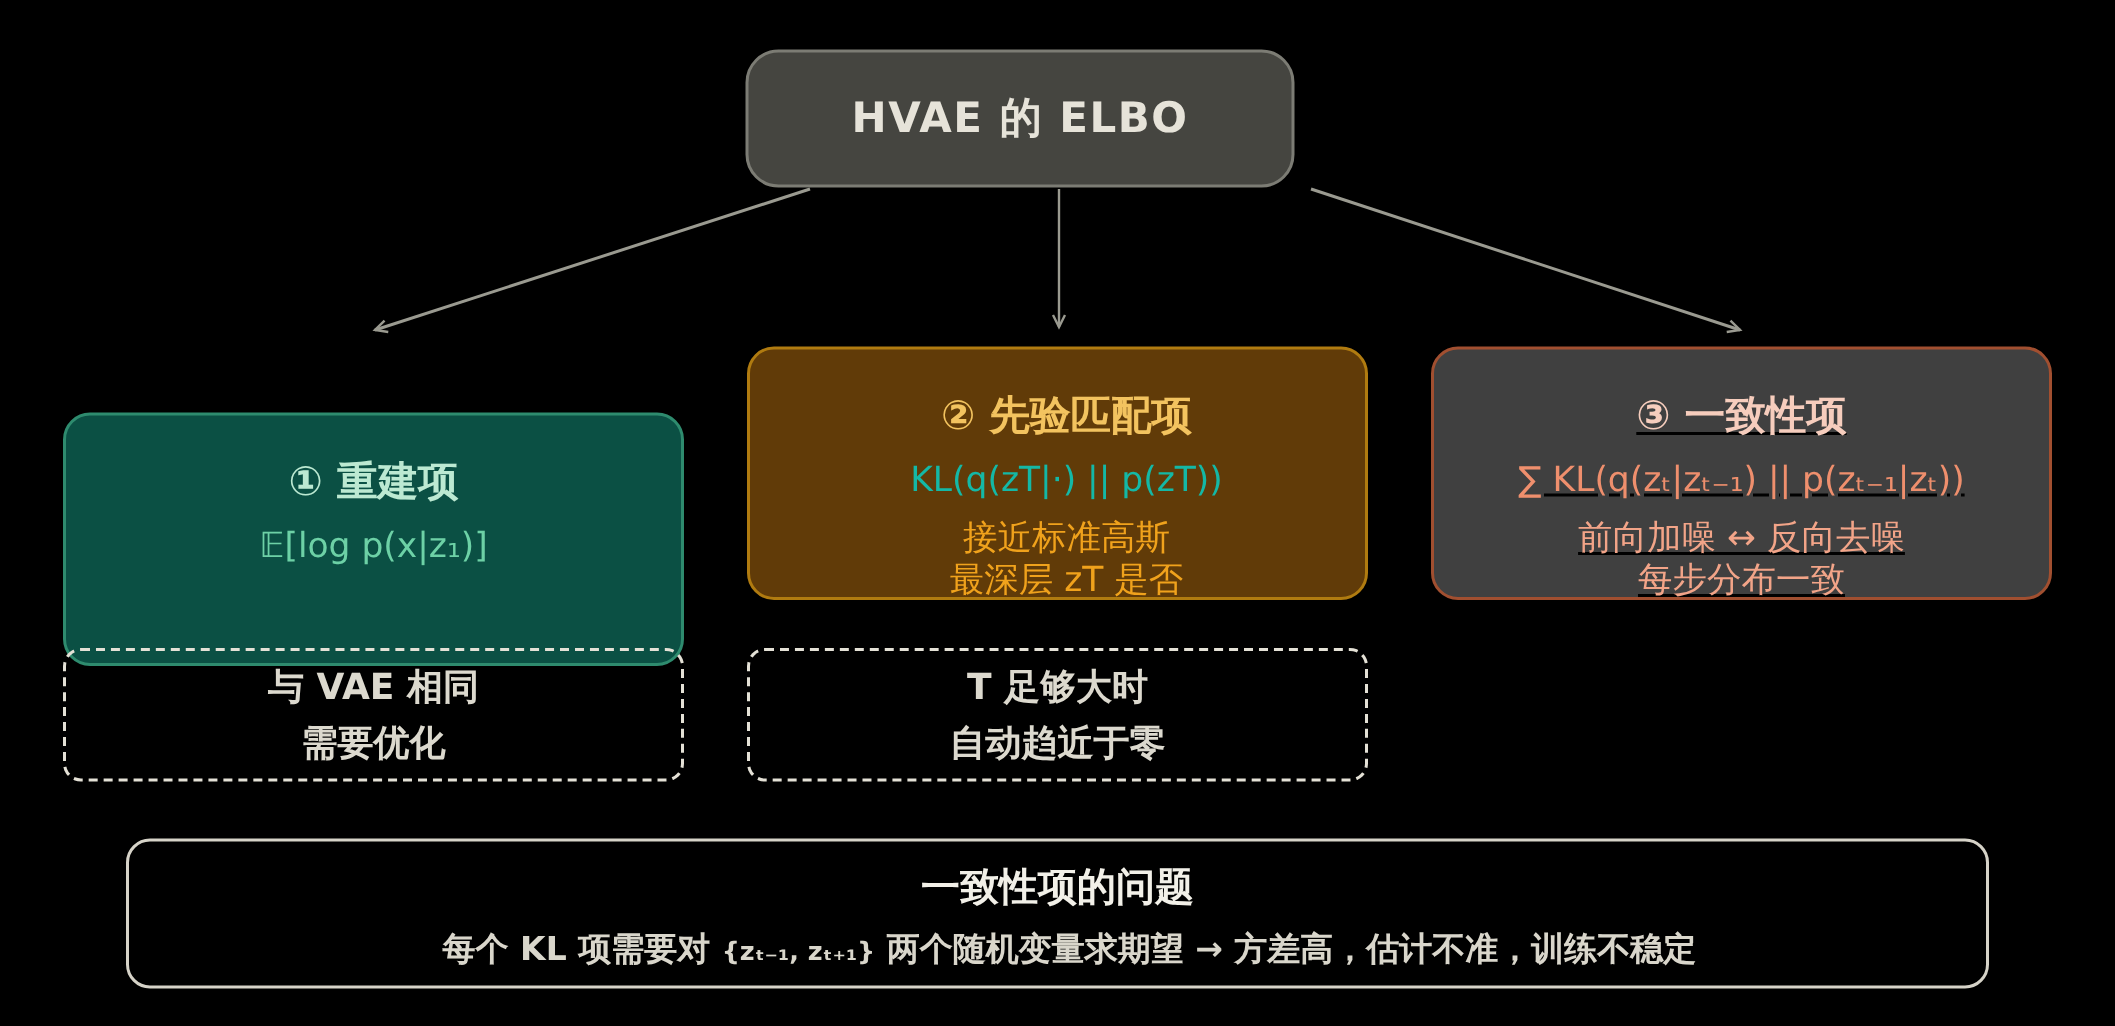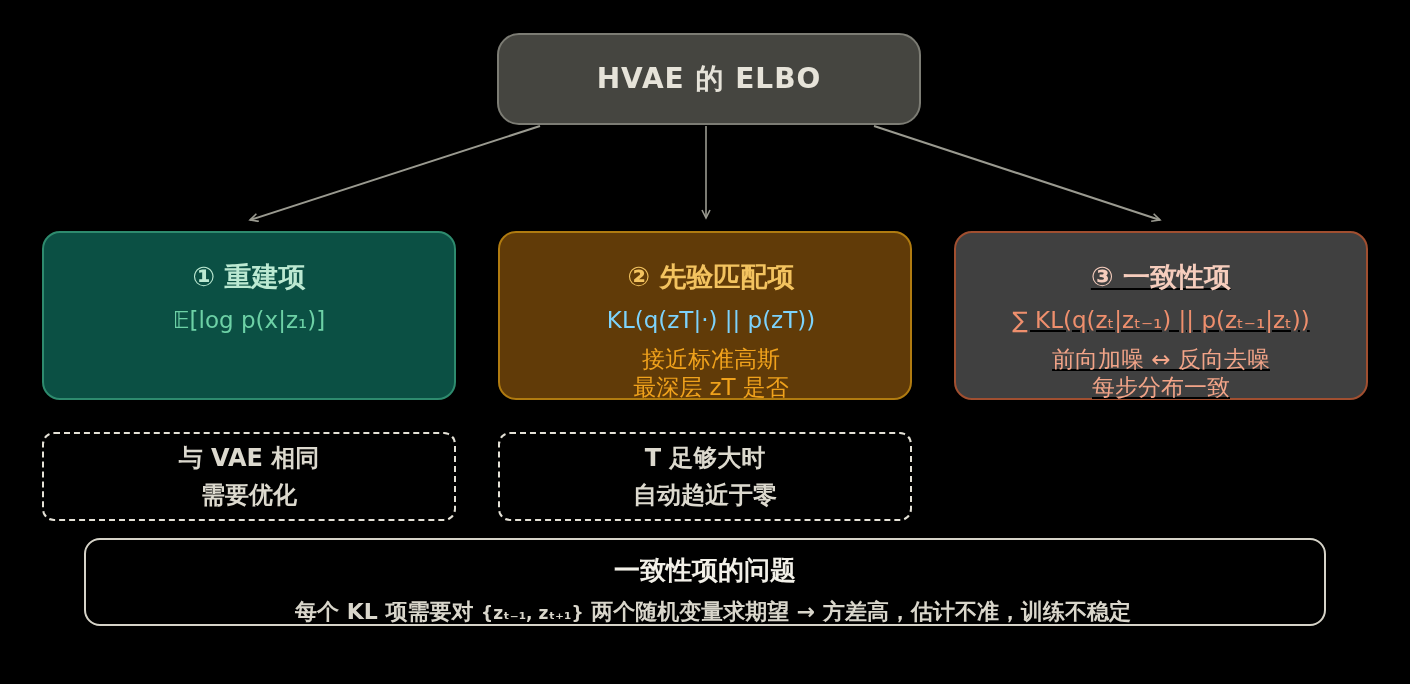--- a/index.html
+++ b/index.html
@@ -1,49 +1,49 @@
 <!DOCTYPE html>
 <html><head>
 <meta charset="utf-8">
 <style>
   html,body { margin:0; padding:0; background:#000; }
   .canvas {
     position:relative; width:1410px; height:684px; background:#000000;
     font-family:"DejaVu Sans","Liberation Sans",sans-serif; overflow:hidden;
   }
   .top-box {
-    position:absolute; left:497px; top:33px; width:424px; height:92px;
+    position:absolute; left:497px; top:33px; width:366px; height:92px;
     box-sizing:border-box; background:#454540; border:2px solid #7c7c74;
     border-radius:22px; display:flex; align-items:center; justify-content:center;
     color:#e6e3d9; font-size:28px; font-weight:bold; letter-spacing:1px;
   }
   .arrows { position:absolute; left:0; top:0; width:1410px; height:684px; pointer-events:none; }
   .term {
     position:absolute; top:231px; width:414px; height:169px; box-sizing:border-box;
     border-radius:18px; border:2px solid; text-align:center; padding-top:26px;
     overflow:visible;
   }
   .term .title   { font-size:27px; font-weight:bold; margin-bottom:12px; }
   .term .formula { font-size:23px; margin-bottom:12px; }
   .term .body    { font-size:23px; line-height:28px; }
-  .t1 { left:42px;  background:#0b5044; border-color:#2e8b6e; }
+  .t1 { left:42px;  background:#0b5044; border-color:#2e8b6e;margin-top:44px; }
   .t1 .title{color:#bce9d2} .t1 .formula{color:#6dd1a6} .t1 .body{color:#8adbb8}
   .t2 { left:498px; background:#613b08; border-color:#b07b10;padding-left:12px; }
-  .t2 .title{color:#f3c35f} .t2 .formula{color:#7dd3fc} .t2 .body{color:#f0a21c}
+  .t2 .title{color:#f3c35f} .t2 .formula{color:#14b8a6} .t2 .body{color:#f0a21c}
   .t3 { left:954px; background:#404040; border-color:#a14f30;text-decoration:underline; }
   .t3 .title{color:#f6cdbd} .t3 .formula{color:#ef8f6d} .t3 .body{color:#f2a488}
   .dashed {
     position:absolute; top:432px; width:414px; height:89px; box-sizing:border-box;
     border:2px dashed #e4e1d6; border-radius:12px;
     display:flex; flex-direction:column; justify-content:center; gap:5px;
     text-align:center; color:#dcd9ce; font-size:24px; font-weight:bold;
   }
   .d1 { left:42px; } .d2 { left:498px; } .d3 { left:954px; }
   .problem {
-    position:absolute; left:84px; top:538px; width:1242px; height:88px;
+    position:absolute; left:84px; top:559px; width:1242px; height:100px;
     box-sizing:border-box; border:2px solid #d6d3c8; border-radius:16px;
     text-align:center; padding-top:13px;
   }
   .problem .ptitle { font-size:26px; font-weight:bold; color:#f2f0e8; margin-bottom:9px; }
   .problem .pnote  { font-size:22px; font-weight:bold; color:#d9d6cb;padding-left:16px; }
   .problem .pnote .braces { font-size:17px; }
 </style>
 </head>
 <body>
 

